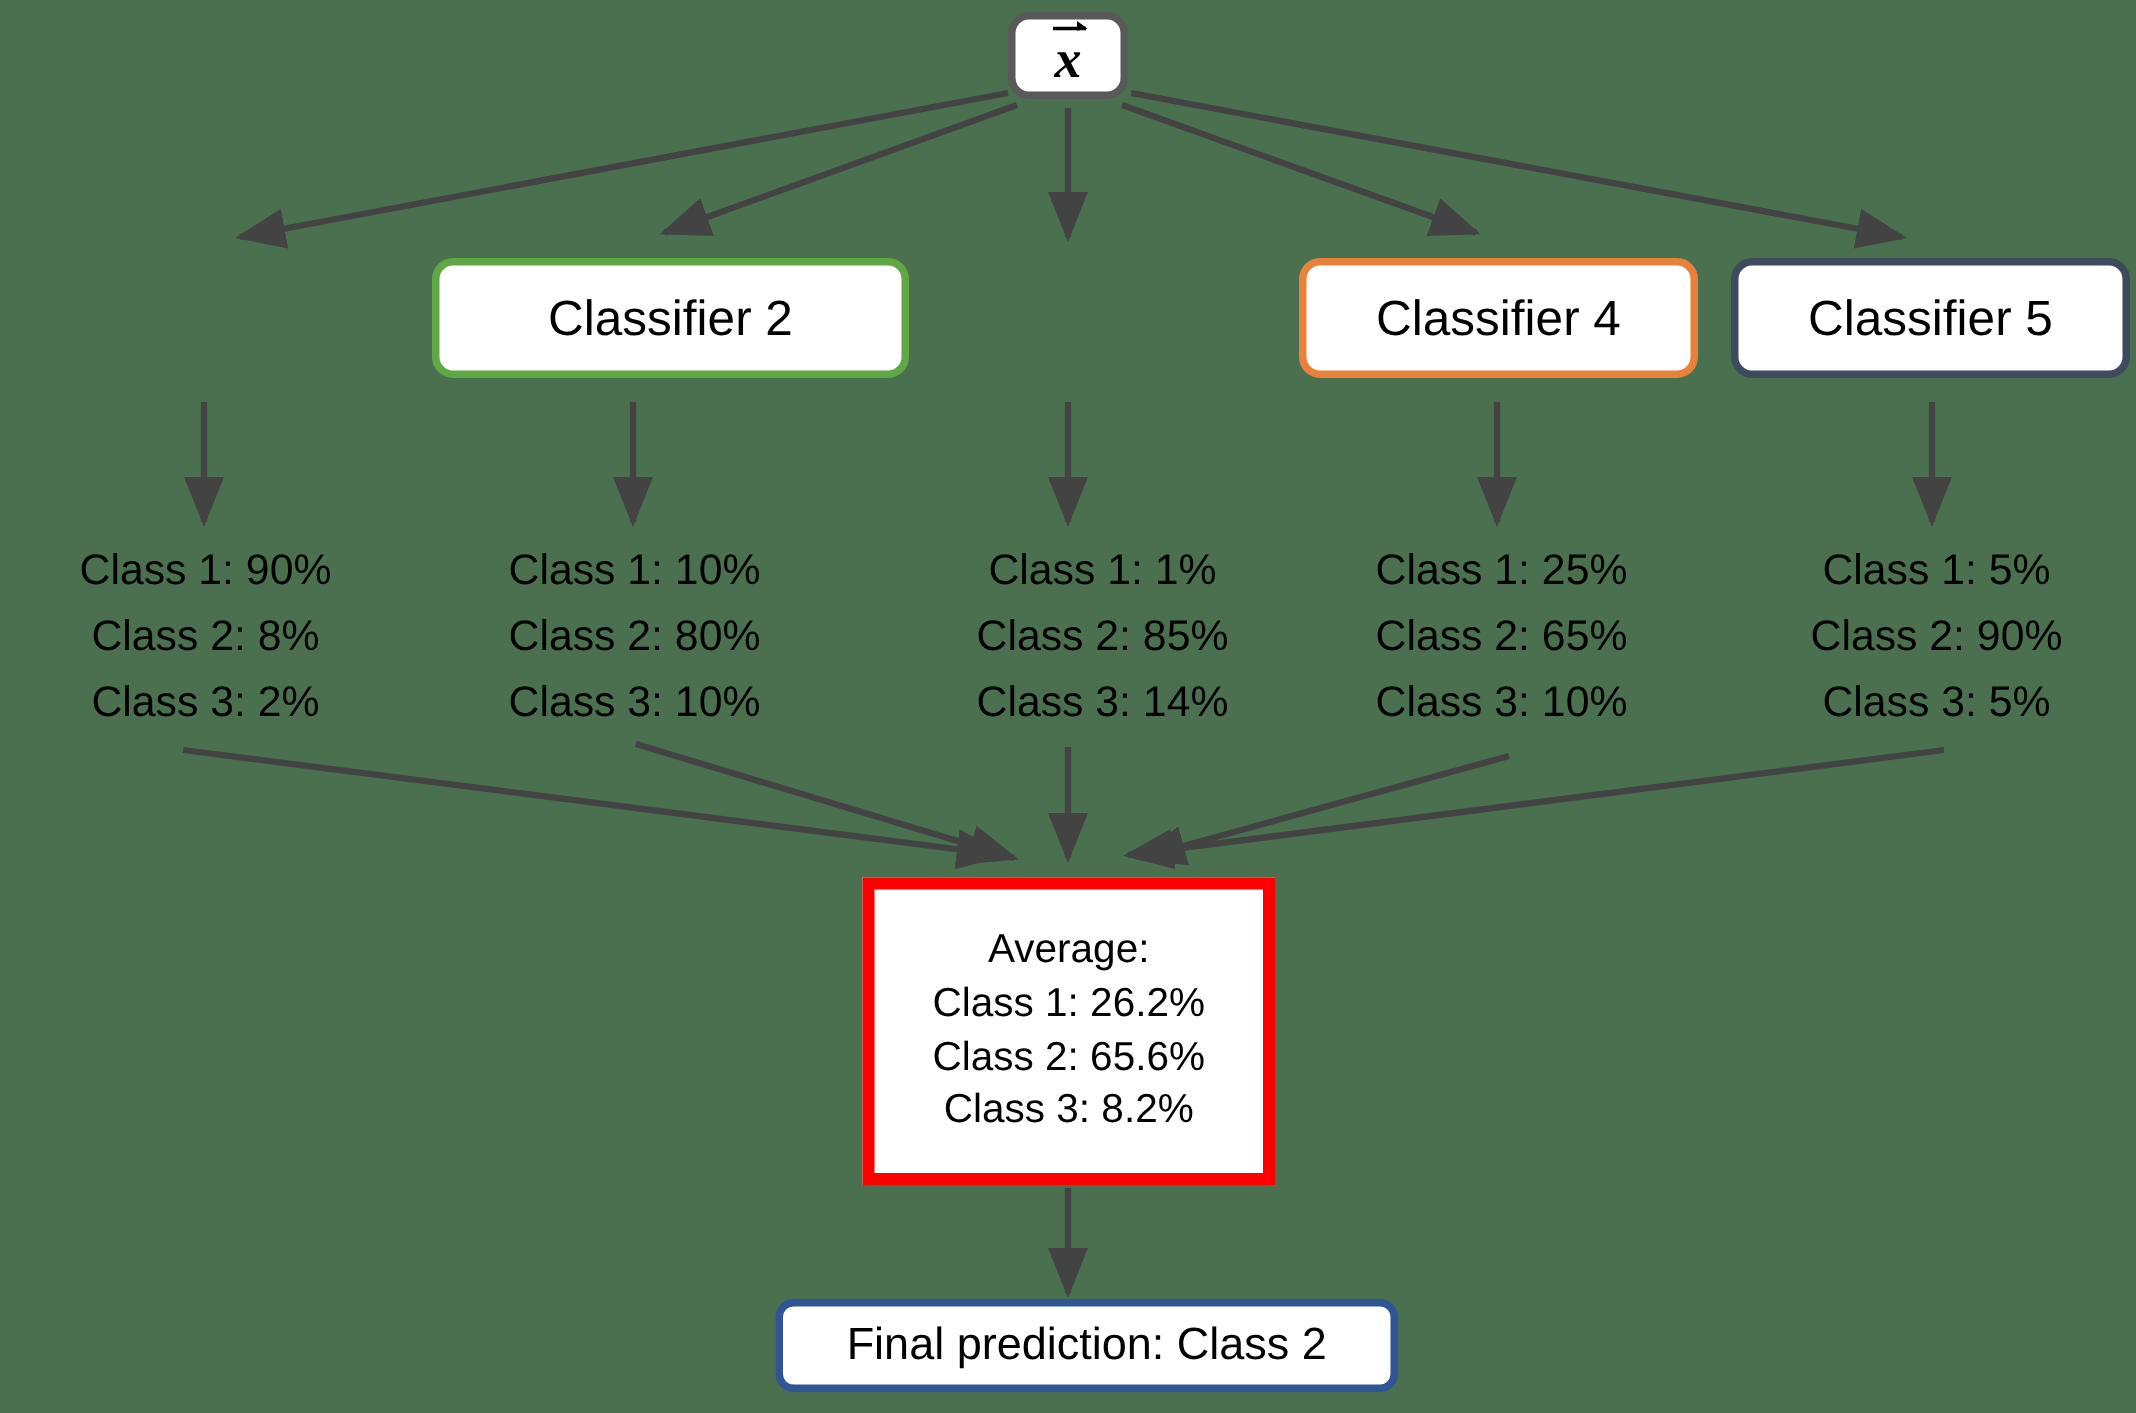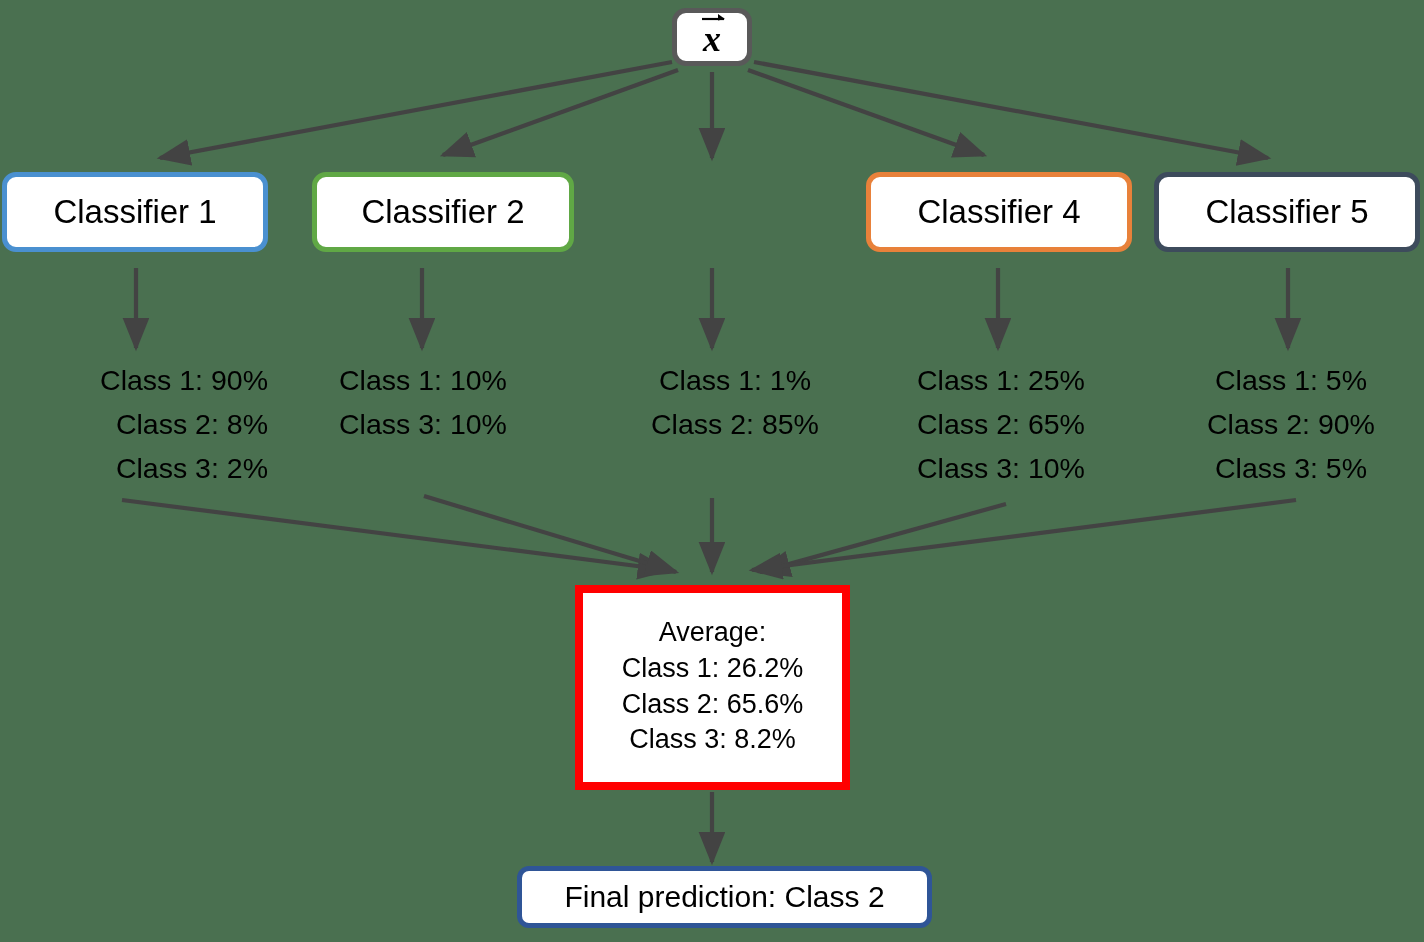--- a/index.html
+++ b/index.html
@@ -126,45 +126,44 @@
   <div class="box input-box" style="left:672px; top:8px; width:80px; height:58px;">
     <span class="vecx">
       <svg class="arrowbar" viewBox="0 0 26 12" xmlns="http://www.w3.org/2000/svg">
         <line x1="1" y1="8" x2="23" y2="8" stroke="#000" stroke-width="2.2"></line>
         <path d="M17,3 L24,8 L17,9.5 z" fill="#000"></path>
       </svg>
       <span>x</span>
     </span>
   </div>
 
-  <div class="box clf-box" style="left: 2px; top: 172px; width: 266px; border-color: rgb(74, 144, 208);">
-    <span>Classifier 1</span>
-  </div>
-  <div class="box clf-box" style="left: 288px; top: 172px; width: 262px; border-color: rgb(96, 168, 69); margin-left: 24px;">
+  <div class="box clf-box" style="left: 288px; top: 172px; width: 318px; border-color: rgb(96, 168, 69);">
     <span>Classifier 2</span>
   </div>
   <div class="box clf-box" style="left: 866px; top: 172px; width: 266px; border-color: rgb(232, 129, 58); align-items: center;">
     <span>Classifier 4</span>
   </div>
   <div class="box clf-box" style="left: 1154px; top: 172px; width: 266px; border-color: rgb(61, 75, 92);">
     <span>Classifier 5</span>
   </div>
 
-  <div class="probs" style="left:6px; top:358px; width:262px;text-align:right;">
+  <div class="probs" style="left:6px; top:358px; width:262px;">
     <div>Class 1: 90%</div>
     <div>Class 2: 8%</div>
     <div>Class 3: 2%</div>
   </div>
   <div class="probs" style="left:292px; top:358px; width:262px;">
     <div>Class 1: 10%</div>
+    <div>Class 2: 80%</div>
     <div>Class 3: 10%</div>
   </div>
   <div class="probs" style="left:604px; top:358px; width:262px;">
     <div>Class 1: 1%</div>
     <div>Class 2: 85%</div>
+    <div>Class 3: 14%</div>
   </div>
   <div class="probs" style="left:870px; top:358px; width:262px;">
     <div>Class 1: 25%</div>
     <div>Class 2: 65%</div>
     <div>Class 3: 10%</div>
   </div>
   <div class="probs" style="left:1160px; top:358px; width:262px;">
     <div>Class 1: 5%</div>
     <div>Class 2: 90%</div>
     <div>Class 3: 5%</div>

